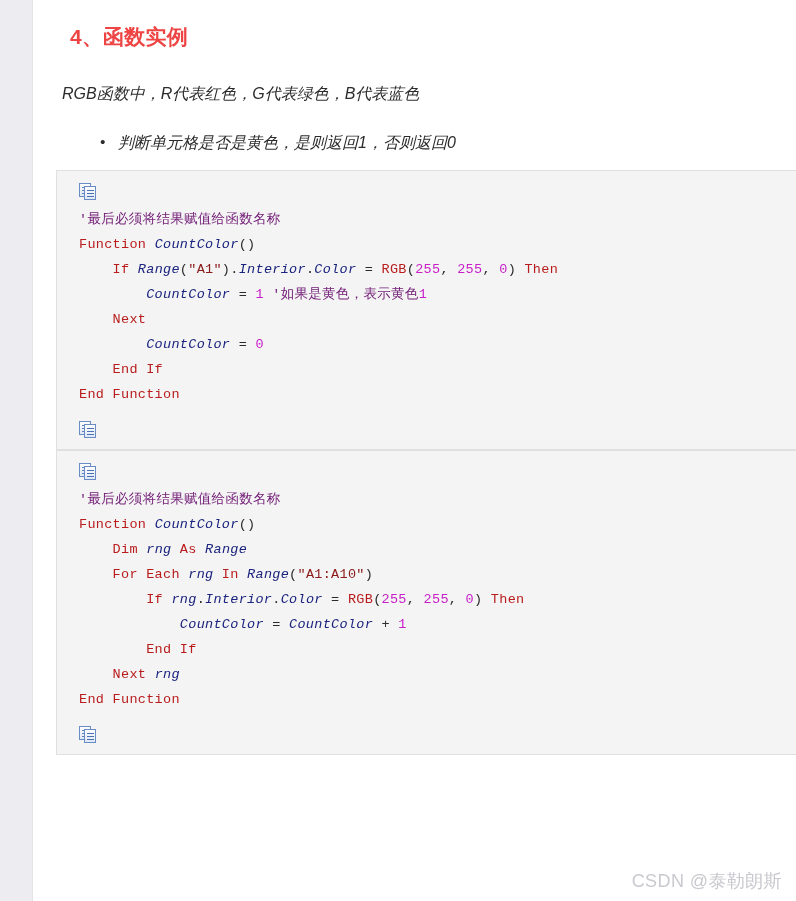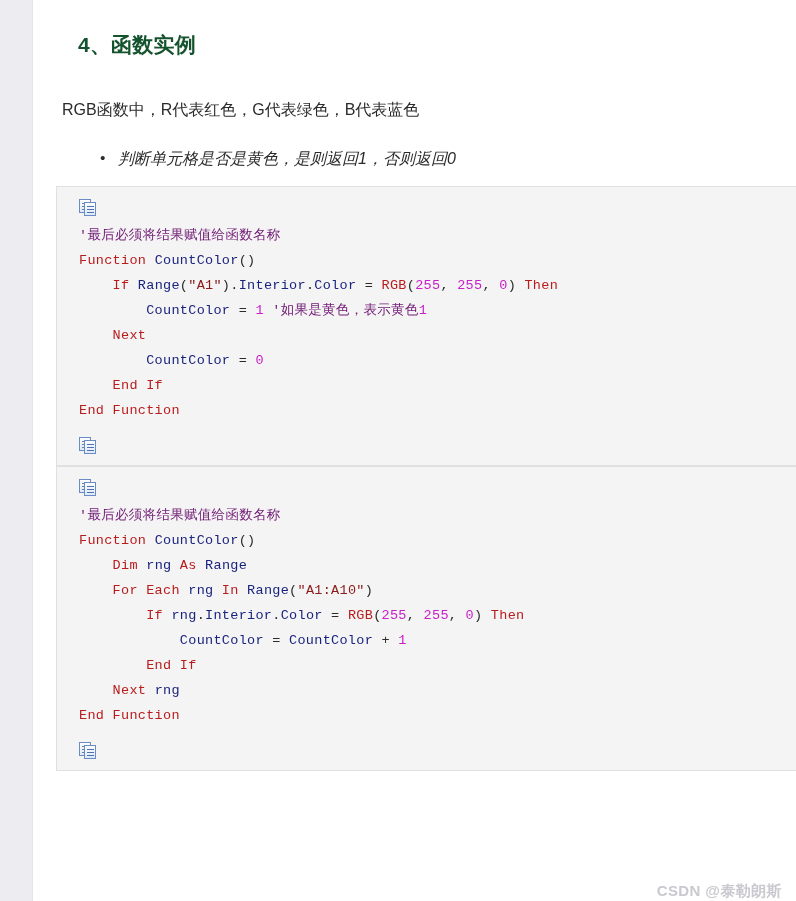--- a/index.html
+++ b/index.html
@@ -34,35 +34,35 @@
   .content {
     position: absolute;
     left: 34px;
     top: 0;
     right: 0;
     bottom: 0;
   }
   h1.article-heading {
     font-size: 21px;
     font-weight: bold;
-    color: #14532d;
-    margin: 16px;
+    color: #ef4444;
+    margin: 8px;
     padding: 14px 0 0 28px;
     letter-spacing: 0.2px;
     line-height: 30px;
   }
   p.para {
     font-size: 16px;
     color: #2b2b2b;
     margin: 0;
     padding: 0 0 0 28px;
     line-height: 22px;
     font-weight: 400;
   }
-  p.para.p1 { padding-top: 23px; }
+  p.para.p1 { padding-top: 23px; font-style: italic; }
   p.para.p2 { padding-top: 24px; }
 
   ul.bullets {
     margin: 0;
     padding: 0 0 0 66px;
     list-style: none;
     font-style: italic;
   }
   ul.bullets.b1 { padding-top: 26px; }
   ul.bullets.b2 { padding-top: 19px; }
@@ -129,35 +129,34 @@
     margin: 0;
     padding: 6px 0 0 22px;
     font-family: "Liberation Mono", "DejaVu Sans Mono", monospace;
     font-size: 13.5px;
     line-height: 25px;
     white-space: pre;
     color: #2b2b2b;
     letter-spacing: 0.3px;
   }
   pre.code .kw   { color: #b91c1c; }
-  pre.code .id   { color: #1a237e; }
+  pre.code .id   { color: #1a237e; font-style: italic; }
   pre.code .num  { color: #c820c8; }
   pre.code .str  { color: #8b1a1a; }
   pre.code .cmt  { color: #701a75; }
   pre.code .op   { color: #2b2b2b; }
 
   .watermark {
     position: absolute;
     right: 14px;
-    bottom: 0;
-    font-size: 15px;
+    bottom: 8px;
+    font-size: 18px;
     color: #c9c9cf;
     letter-spacing: 0.4px;
     font-family: "Liberation Sans", "DejaVu Sans", sans-serif;
-    font-weight: bold;
   }
 </style>
 </head>
 <body>
 
 <div class="page">
 
   <div class="left-rail"></div>
 
   <div class="content">

